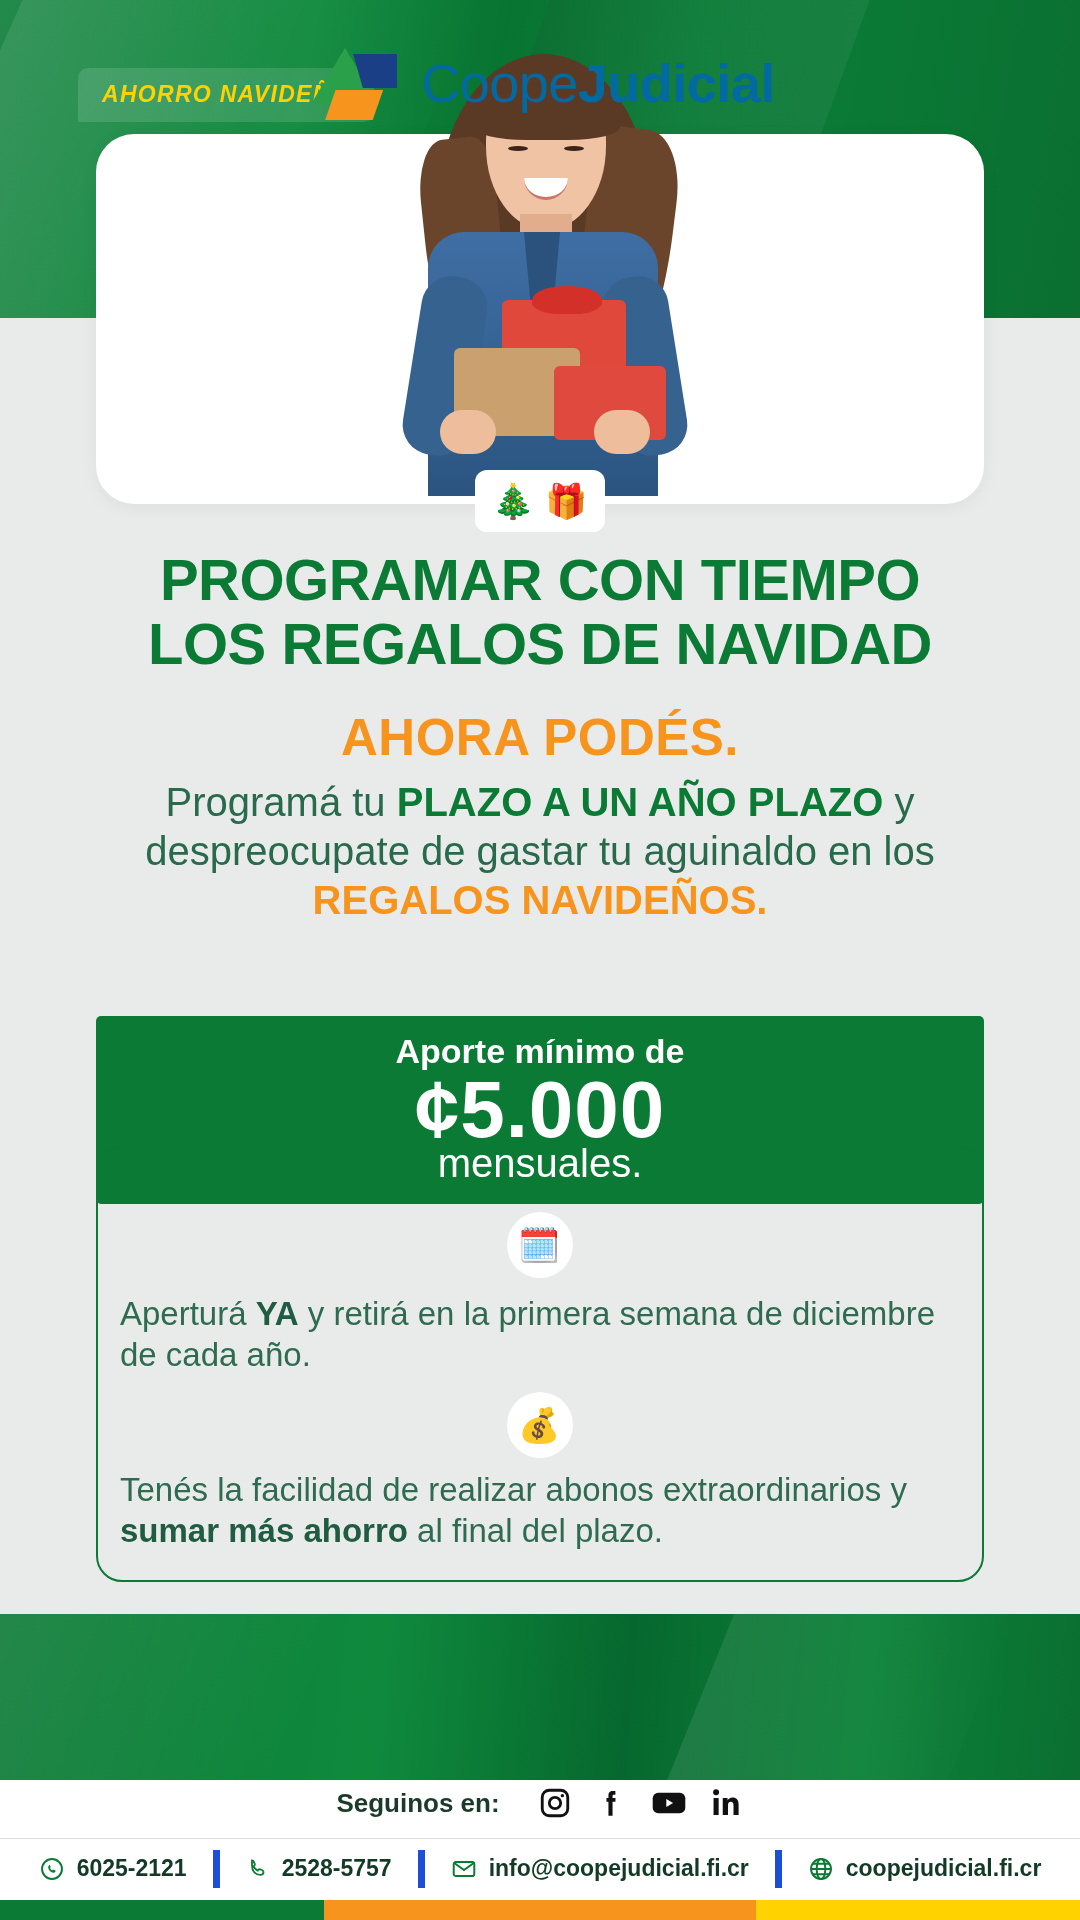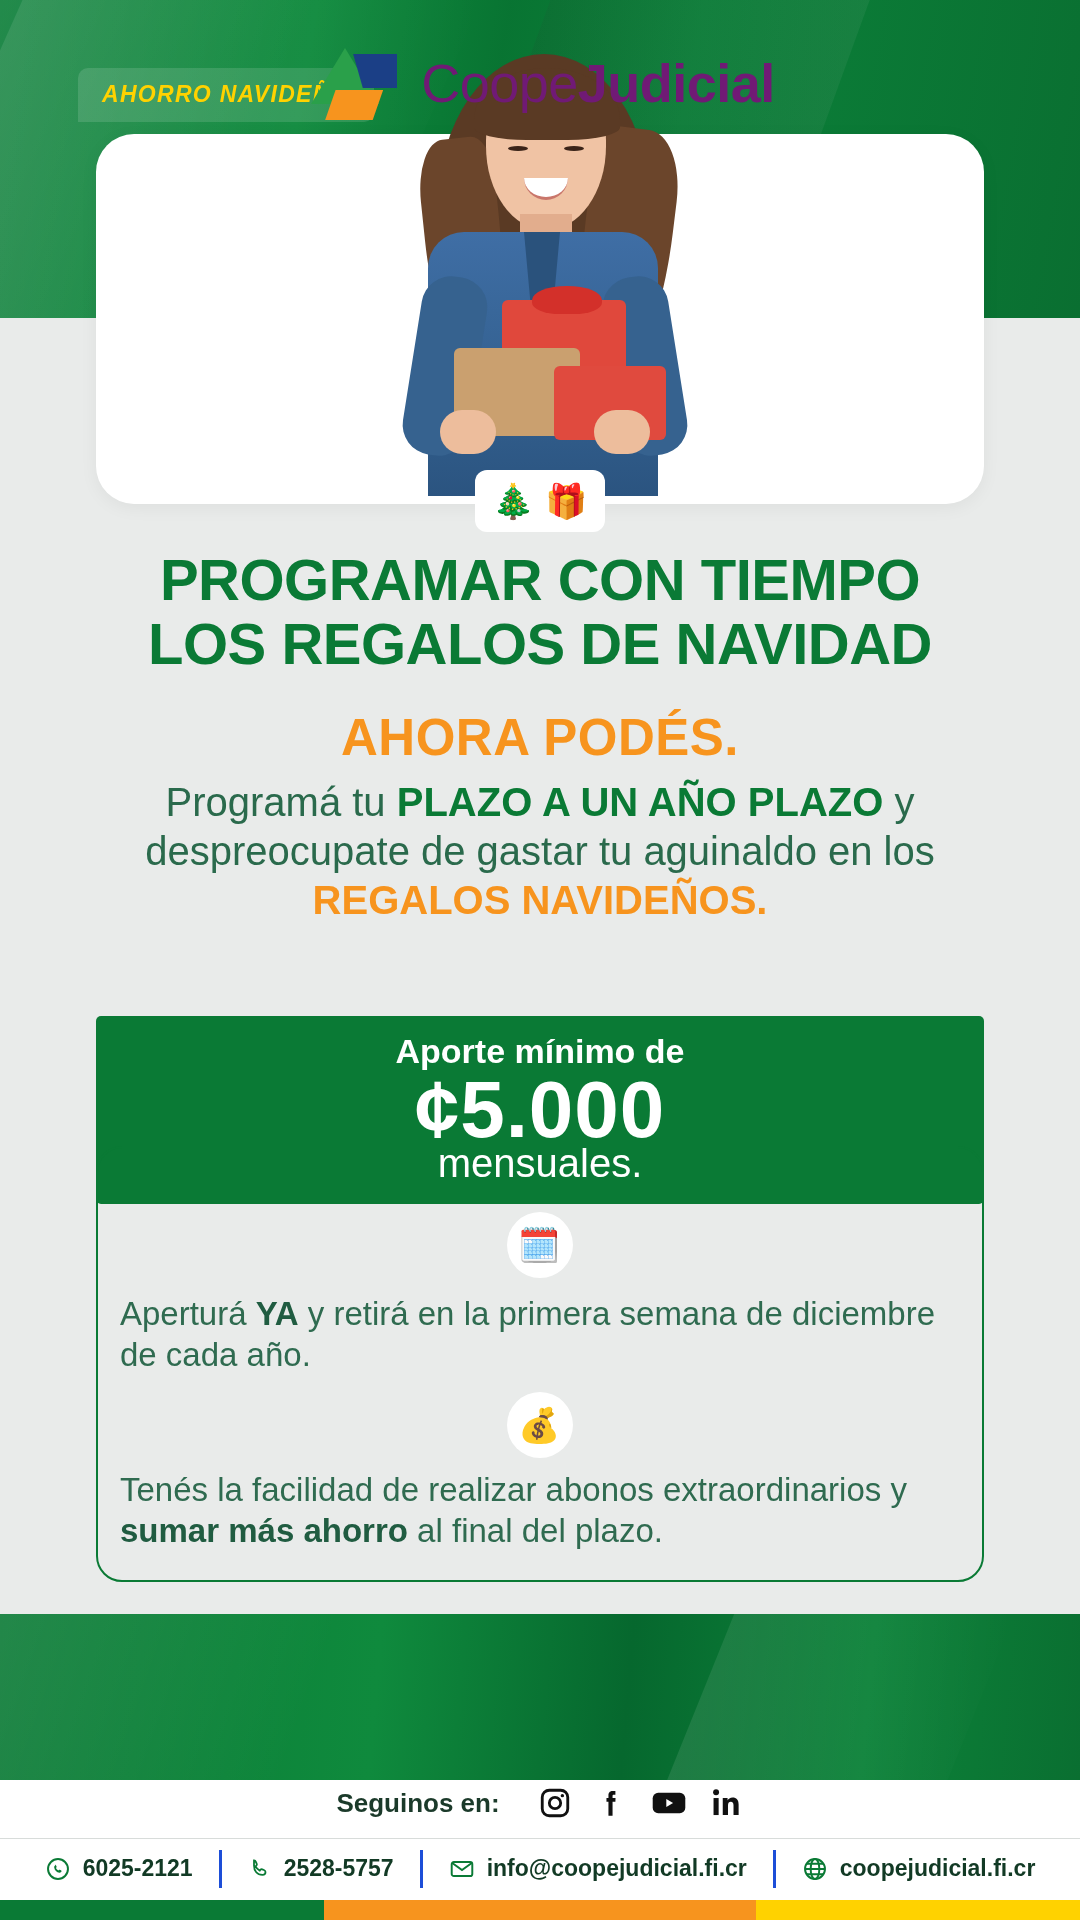--- a/index.html
+++ b/index.html
@@ -354,21 +354,21 @@
     background: #1b3f86;
     clip-path: polygon(0 0, 100% 0, 100% 100%, 22% 100%);
   }
   .lm-orange {
     position: absolute; left: 20px; top: 48px;
     width: 58px; height: 30px;
     background: #f7941e;
     clip-path: polygon(18% 0, 100% 0, 82% 100%, 0 100%);
   }
   .logo-text {
-    color: #701a75;
+    color: #0369a1;
     font-size: 54px;
     font-weight: 400;
     letter-spacing: -0.5px;
   }
   .logo-text b { font-weight: 800; }
 
   
   .footer-white {
     position: absolute;
     top: 1780px; left: 0;
@@ -389,21 +389,21 @@
     position: absolute;
     top: 1838px; left: 0; width: 1080px; height: 60px;
     display: flex; align-items: center; justify-content: center;
     border-top: 1px solid #d8dcda;
     gap: 0;
   }
   .contact-item {
     display: flex; align-items: center; gap: 12px;
     padding: 0 26px;
     color: #123a25; font-size: 23px; font-weight: 700;
-    border-right: 3px solid #1d4ed8;
+    border-right: 7px solid #1d4ed8;
     height: 38px;
   }
   .contact-item:last-child { border-right: none; }
   .contact-item svg { flex: none; }
 
   
   .bottom-bar {
     position: absolute;
     bottom: 0; left: 0; width: 1080px; height: 20px;
     display: flex;

